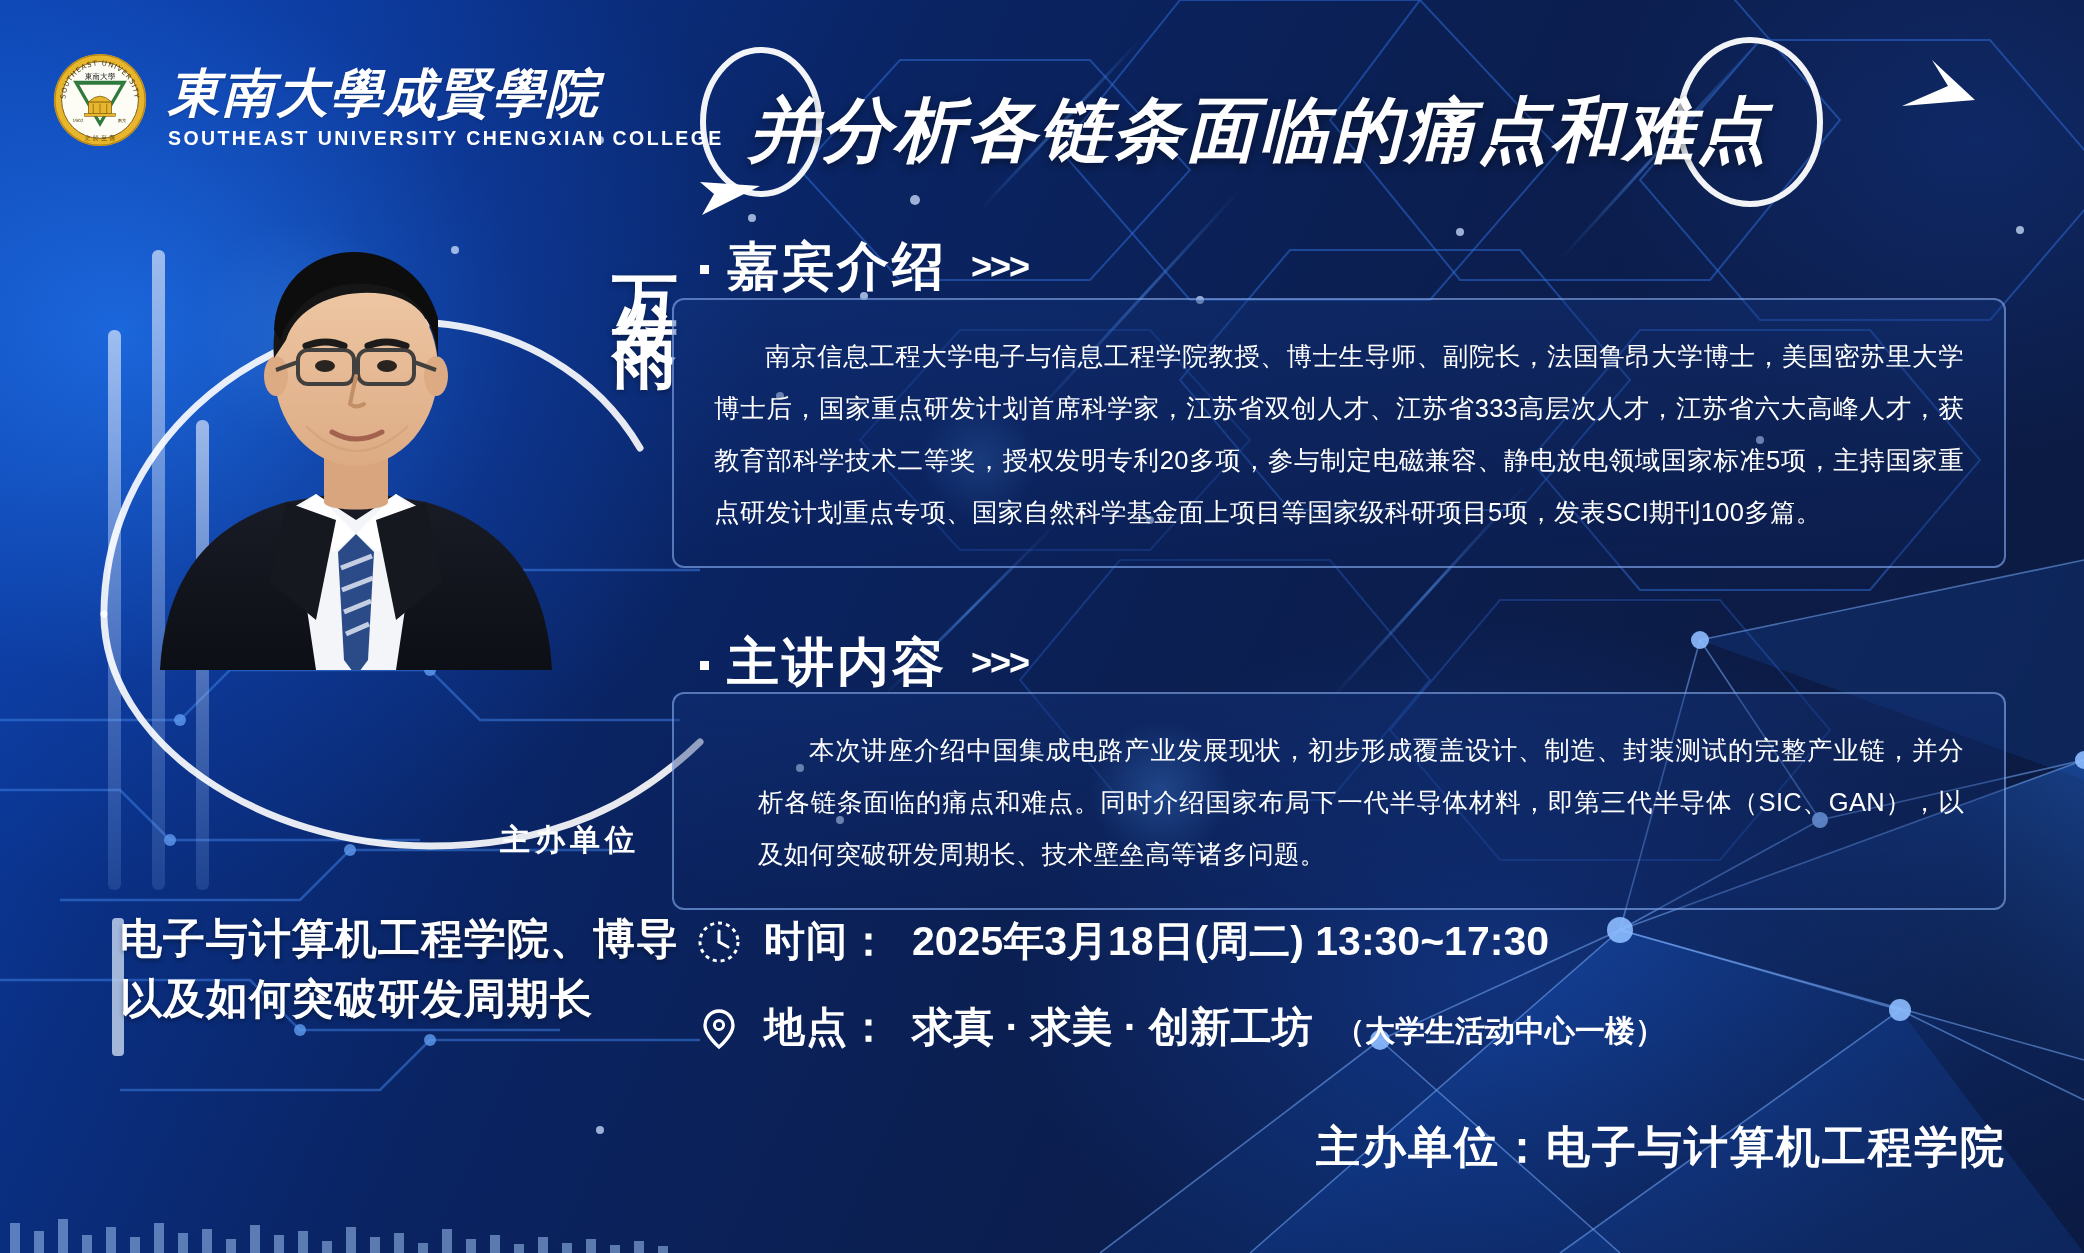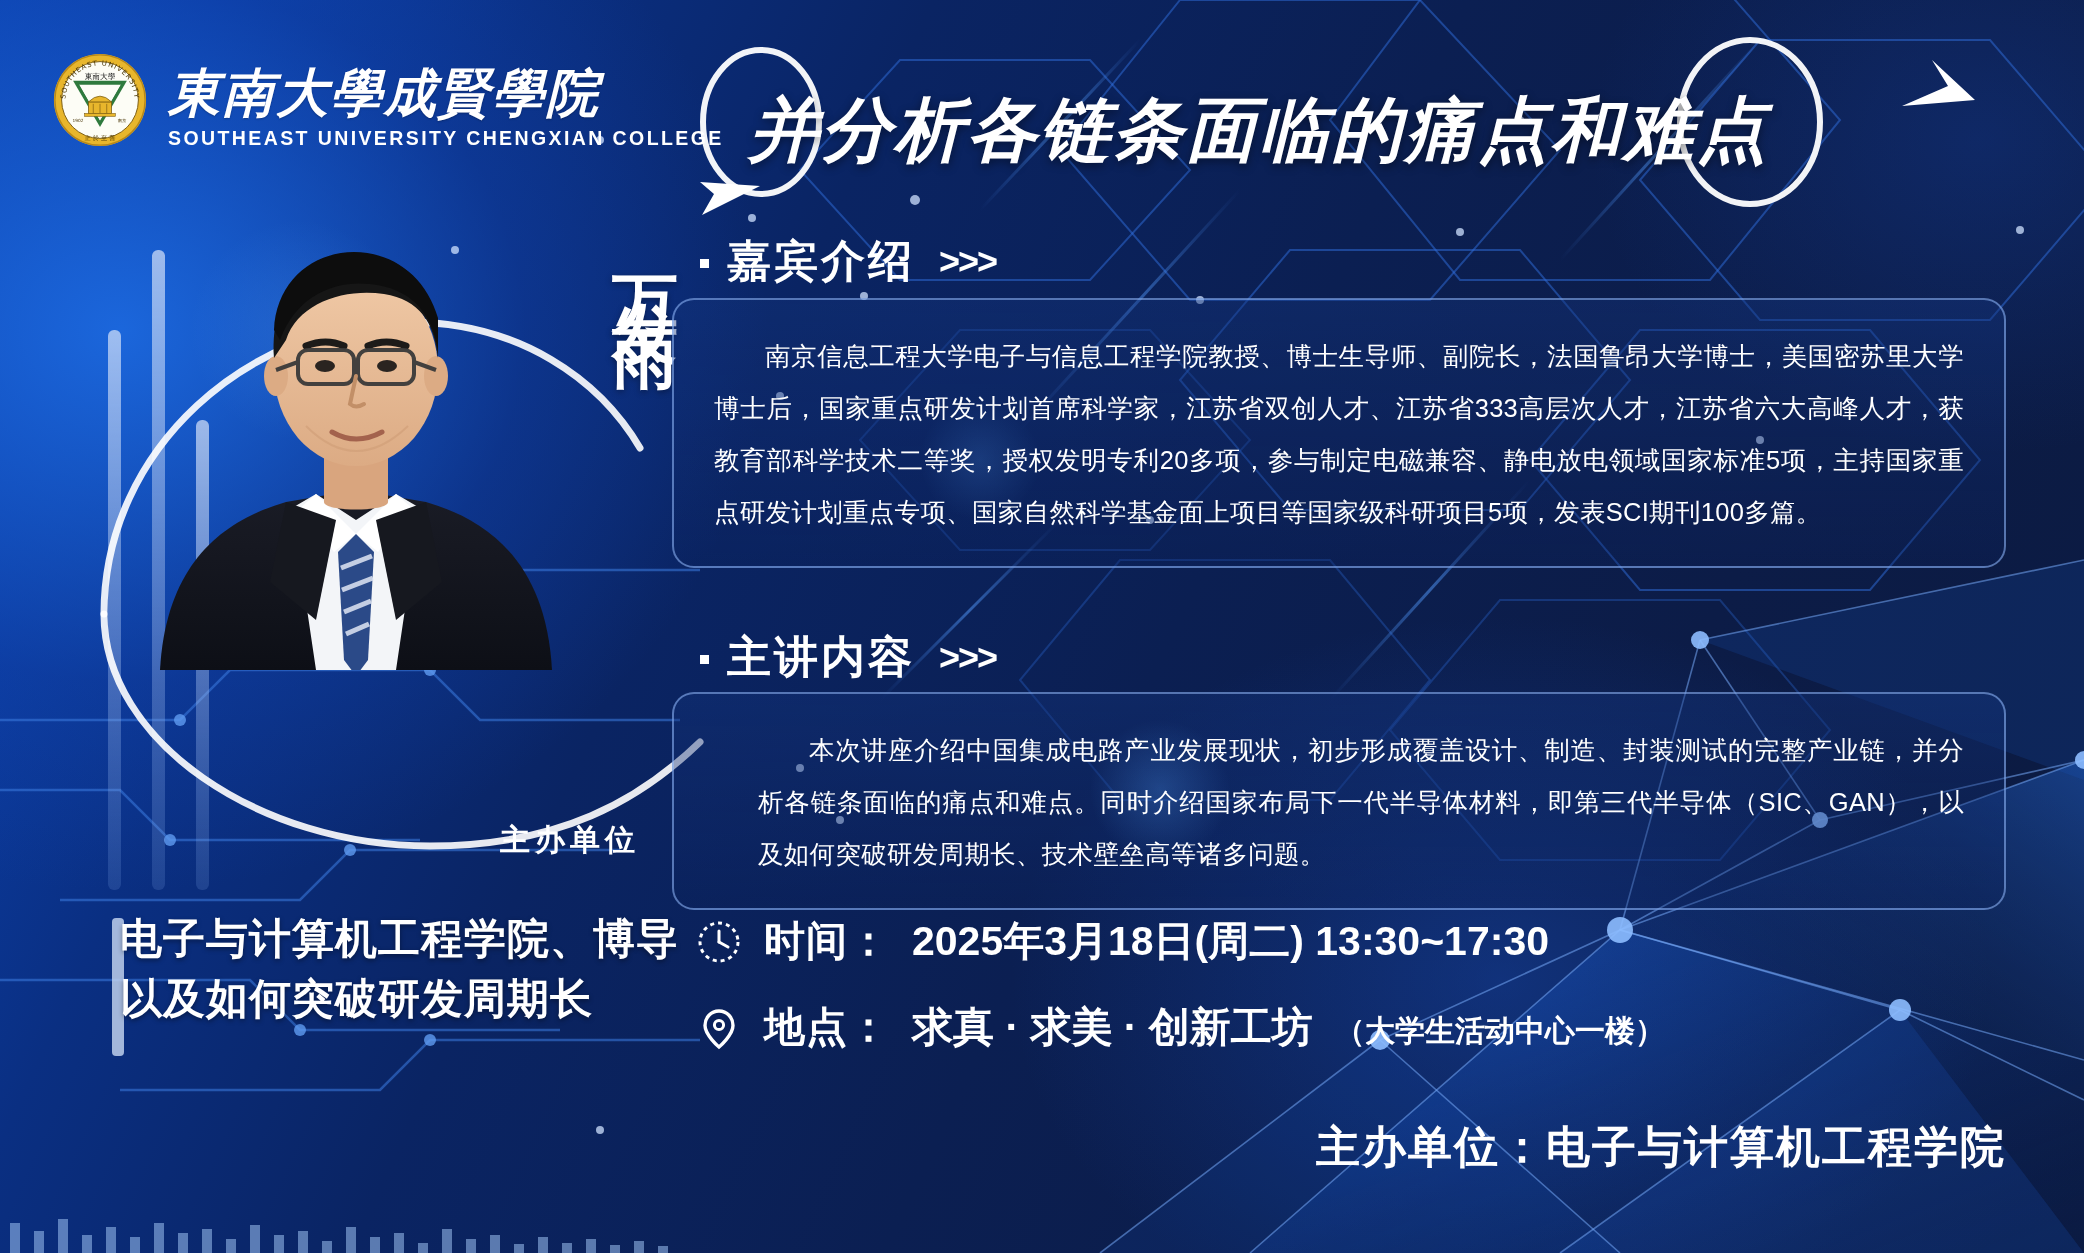--- a/index.html
+++ b/index.html
@@ -79,31 +79,31 @@
 
   .sec-head{
     position:absolute;left:700px;
     display:flex;align-items:center;gap:18px;
     color:#fff;white-space:nowrap;
   }
   .sec-dot{
     width:9px;height:9px;background:#fff;flex:0 0 auto;margin-top:4px;
   }
   .sec-label{
-    font-size:44px;font-weight:700;letter-spacing:3px;
+    font-size:52px;font-weight:700;letter-spacing:3px;
     font-family:"Liberation Sans","DejaVu Sans",sans-serif;
   }
   .sec-arrows{
     font-size:36px;font-weight:700;letter-spacing:-2px;margin-left:6px;
   }
 
   .panel{
     position:absolute;left:672px;width:1334px;
     border:2px solid rgba(150,190,255,.55);
-    border-radius:22px;
+    border-radius:12px;
     background:linear-gradient(180deg,rgba(20,52,124,.42) 0%,rgba(12,34,92,.30) 100%);
   }
   .panel .body{
     padding:30px 40px 28px 40px;
     color:#fff;
     font-size:25.5px;
     line-height:2.04;
     text-indent:2em;
     letter-spacing:.3px;
     text-align:justify;

